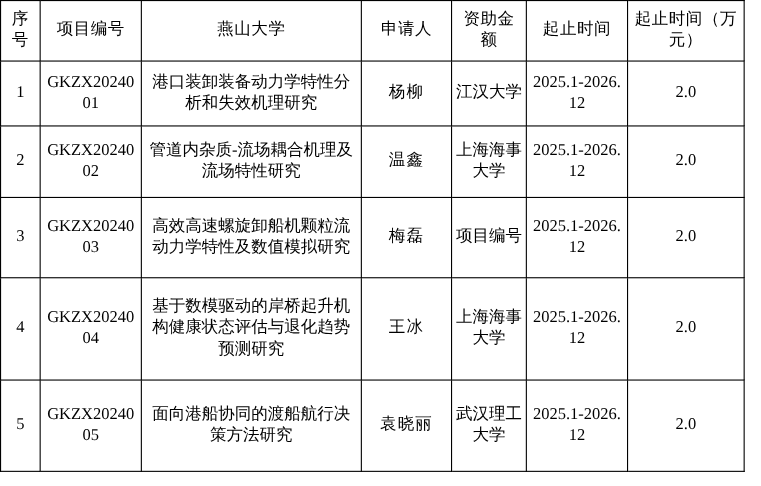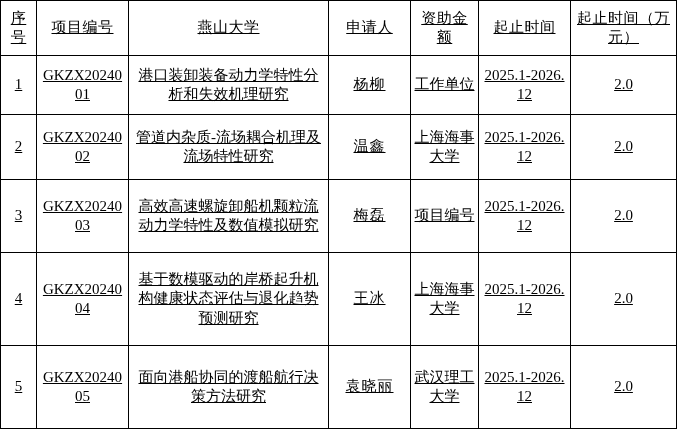--- a/index.html
+++ b/index.html
@@ -11,21 +11,20 @@
     width: 692px;
     height: 442px;
     font-family: "Liberation Serif", "DejaVu Serif", serif;
     color: #000000;
     overflow: hidden;
   }
   #grant-table {
     border-collapse: collapse;
     width: 587px;
     table-layout: fixed;
-    text-decoration: underline;
   }
   #grant-table td, #grant-table th {
     border: 1px solid #000000;
     padding: 2px 3px;
     font-weight: normal;
     font-size: 15px;
     line-height: 1.28;
     vertical-align: middle;
     text-align: center;
     word-break: break-all;
@@ -83,21 +82,21 @@
       <th>起止时间</th>
       <th class="hdr-amount">起止时间（万元）</th>
     </tr>
   </thead>
   <tbody>
     <tr class="row-1">
       <td class="cell-no">1</td>
       <td class="cell-code">GKZX2024001</td>
       <td class="cell-title">港口装卸装备动力学特性分析和失效机理研究</td>
       <td class="cell-person">杨柳</td>
-      <td class="cell-unit">工作单位</td>
+      <td class="cell-unit">江汉大学</td>
       <td class="cell-period">2025.1-2026.12</td>
       <td class="cell-amount">2.0</td>
     </tr>
     <tr class="row-2">
       <td class="cell-no">2</td>
       <td class="cell-code">GKZX2024002</td>
       <td class="cell-title">管道内杂质-流场耦合机理及流场特性研究</td>
       <td class="cell-person">温鑫</td>
       <td class="cell-unit">上海海事大学</td>
       <td class="cell-period">2025.1-2026.12</td>

